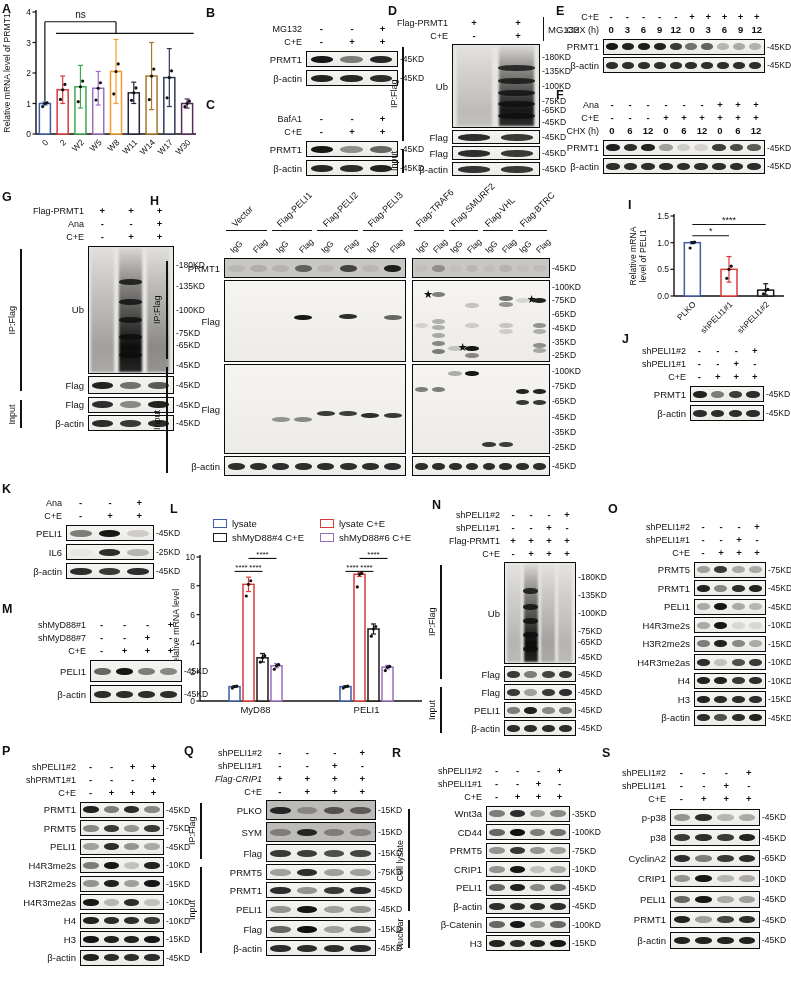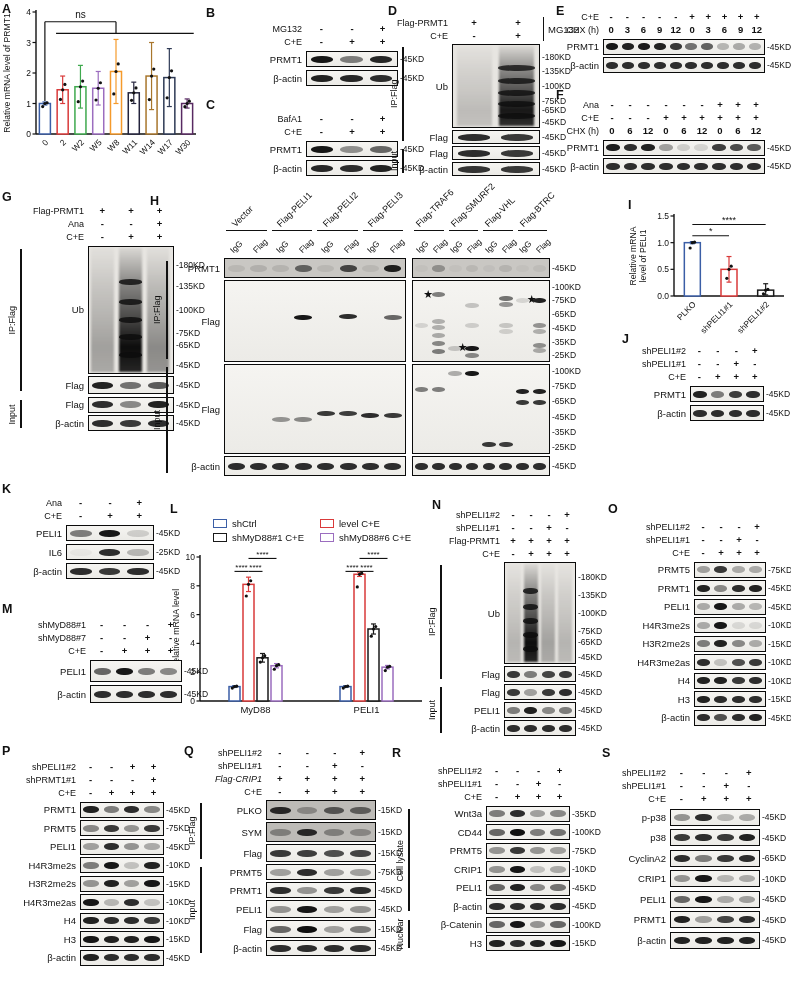--- a/index.html
+++ b/index.html
@@ -888,29 +888,29 @@
             <span class="marker" style="top: 4px;">-45KD</span>
           </div>
         </div>
       </div>
     </section>
   <section class="panel" id="panel-L" style="left: 170px; top: 502px;">
       <span class="panel-label">L</span>
       <div class="panel-body" style="padding-top: 12px;"><div class="legend">
           <div class="legend-item">
             <span class="legend-swatch" style="border-color: rgb(59, 94, 166);"></span>
-            <span>shCtrl</span>
+            <span>lysate</span>
           </div>
           <div class="legend-item">
             <span class="legend-swatch" style="border-color: rgb(217, 58, 58);"></span>
-            <span>level C+E</span>
+            <span>lysate C+E</span>
           </div>
           <div class="legend-item">
             <span class="legend-swatch" style="border-color: rgb(26, 26, 26);"></span>
-            <span>shMyD88#1 C+E</span>
+            <span>shMyD88#4 C+E</span>
           </div>
           <div class="legend-item">
             <span class="legend-swatch" style="border-color: rgb(155, 109, 191);"></span>
             <span>shMyD88#6 C+E</span>
           </div>
         </div><svg width="258" height="178" viewBox="0 0 258 178">
           <line x1="30" y1="10" x2="30" y2="156" stroke="#111" stroke-width="1.4"></line>
           <line x1="30" y1="156" x2="252" y2="156" stroke="#111" stroke-width="1.4"></line>
           <line x1="26.5" y1="156" x2="30" y2="156" stroke="#111" stroke-width="1.2"></line>
           <text x="25" y="159" text-anchor="end" font-size="8.5" fill="#111">0</text>

